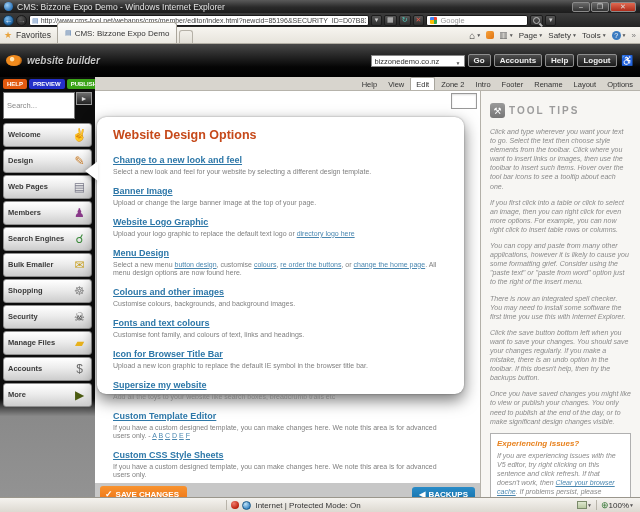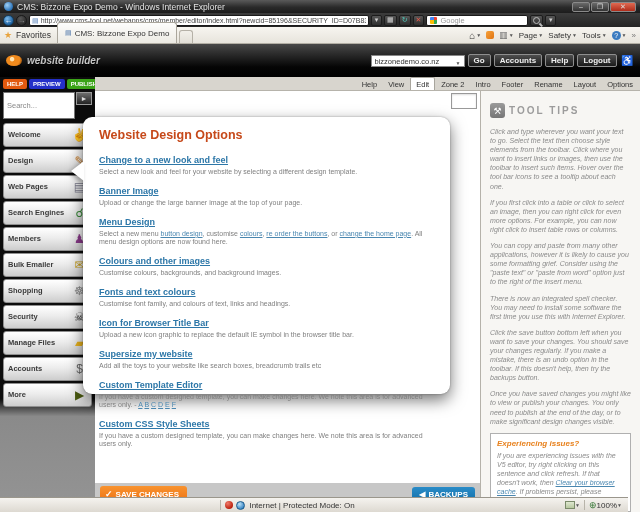--- a/index.html
+++ b/index.html
@@ -98,31 +98,31 @@
   .tt-head { display:flex; align-items:center; gap:4px; margin:2px 0 9px; }
   .tt-logo { width:15px; height:15px; background:linear-gradient(180deg,#9a9a9a,#767676); border-radius:3px; color:#fff; font-size:9px; display:flex; align-items:center; justify-content:center; flex:none; }
   .tt-title { font-size:10px; font-weight:bold; color:#9c9c9c; letter-spacing:2px; }
   .tt-body { font-size:7px; font-style:italic; color:#8a8a8a; line-height:1.3; }
   .tt-body p { margin-bottom:7px; }
   .issues { background:#fff; border:1px solid #b0b0b0; padding:5px 6px 6px; margin-top:1px; }
   .issues-title { font-size:8px; font-weight:bold; font-style:italic; color:#e8821e; margin-bottom:3px; }
   .tt-link { color:#3f85b5; text-decoration:underline; cursor:pointer; }
 
   
-  .modal { position:absolute; left:83px; top:73px; width:367px; height:277px; background:#fff; border-radius:9px;
+  .modal { position:absolute; left:97px; top:73px; width:367px; height:277px; background:#fff; border-radius:9px;
     box-shadow:0 6px 16px rgba(0,0,0,.55), 0 0 2px rgba(0,0,0,.35); padding:11px 16px 8px; z-index:50; }
   .modal::before { content:""; position:absolute; left:-12px; top:44px; border-top:10px solid transparent; border-bottom:10px solid transparent; border-right:13px solid #fff; filter:drop-shadow(-2px 2px 2px rgba(0,0,0,.3)); }
   .modal-title { font-size:12.5px; font-weight:bold; color:#c6491a; margin-bottom:7px; }
   .option { margin-bottom:3.5px; }
   .option-link { font-size:9px; font-weight:bold; color:#2d77a8; text-decoration:underline; cursor:pointer; display:inline-block; }
   .option-desc { font-size:7px; color:#808080; line-height:1.2; margin-top:1px; }
   .inline-link { color:#4a87b0; text-decoration:underline; cursor:pointer; }
 
   
-  .statusbar { position:absolute; left:0; right:12px; bottom:0; height:15px; background:linear-gradient(180deg,#f5f3ef,#ddd9d1);
+  .statusbar { position:absolute; left:0; right:0; bottom:0; height:15px; background:linear-gradient(180deg,#f5f3ef,#ddd9d1);
     border-top:1px solid #9a968c; display:flex; align-items:center; font-size:8px; color:#333; padding:0 6px; }
   .sb-sep { width:1px; height:10px; background:#b8b4aa; margin:0 4px; }
   .sb-spacer { flex:1; }
   .red-ico { width:8px; height:8px; border-radius:50%; background:radial-gradient(circle at 35% 30%, #f07a6a, #b81c08 75%); margin-right:3px; }
   .globe-ico { width:9px; height:9px; border-radius:50%; background:radial-gradient(circle at 35% 30%, #bfe3f7, #2f7fc1 80%); border:1px solid #1a5a8a; margin-right:4px; }
   .frame-ico { width:10px; height:8px; border:1px solid #7a8a6a; background:linear-gradient(180deg,#dfe8d0,#b8c8a0); }
   .zoomplus { color:#3a7a3a; font-size:9px; }
 </style>
 </head>
 <body>
@@ -248,26 +248,26 @@
             </div>
             <div class="side-item active">
               <span class="side-label">Design</span>
               <span class="side-icon" style="color: rgb(200, 120, 32);">✎</span>
             </div>
             <div class="side-item">
               <span class="side-label">Web Pages</span>
               <span class="side-icon" style="color: rgb(122, 122, 138);">▤</span>
             </div>
             <div class="side-item">
+              <span class="side-label">Members</span>
+              <span class="side-icon" style="color: rgb(138, 58, 138);">♟</span>
+            </div>
+            <div class="side-item">
               <span class="side-label">Search Engines</span>
               <span class="side-icon" style="color: rgb(58, 138, 58);">☌</span>
-            </div>
-            <div class="side-item">
-              <span class="side-label">Members</span>
-              <span class="side-icon" style="color: rgb(138, 58, 138);">♟</span>
             </div>
             <div class="side-item">
               <span class="side-label">Bulk Emailer</span>
               <span class="side-icon" style="color: rgb(200, 160, 32);">✉</span>
             </div>
             <div class="side-item">
               <span class="side-label">Shopping</span>
               <span class="side-icon" style="color: rgb(138, 138, 138);">☸</span>
             </div>
             <div class="side-item">
@@ -336,20 +336,21 @@
           </div>
         </div>
       </div>
     </div>
 
     <div class="modal">
       <div class="modal-title">Website Design Options</div>
       <div id="modal-options">
           <div class="option"><span class="option-link">Change to a new look and feel</span><div class="option-desc">Select a new look and feel for your website by selecting a different design template.</div></div>
           <div class="option"><span class="option-link">Banner Image</span><div class="option-desc">Upload or change the large banner image at the top of your page.</div></div>
+          <div class="option"><span class="option-link">Website Logo Graphic</span><div class="option-desc">Upload your logo graphic to replace the default text logo or <span class="inline-link tt-link">directory logo here</span></div></div>
           <div class="option"><span class="option-link">Menu Design</span><div class="option-desc">Select a new menu <span class="inline-link tt-link">button design</span>, customise <span class="inline-link tt-link">colours</span>, <span class="inline-link tt-link">re order the buttons</span>, or <span class="inline-link tt-link">change the home page</span>. All menu design options are now found here.</div></div>
           <div class="option"><span class="option-link">Colours and other images</span><div class="option-desc">Customise colours, backgrounds, and background images.</div></div>
           <div class="option"><span class="option-link">Fonts and text colours</span><div class="option-desc">Customise font family, and colours of text, links and headings.</div></div>
           <div class="option"><span class="option-link">Icon for Browser Title Bar</span><div class="option-desc">Upload a new icon graphic to replace the default IE symbol in the browser title bar.</div></div>
           <div class="option"><span class="option-link">Supersize my website</span><div class="option-desc">Add all the toys to your website like search boxes, breadcrumb trails etc</div></div>
           <div class="option"><span class="option-link">Custom Template Editor</span><div class="option-desc">If you have a custom designed template, you can make changes here. We note this area is for advanced users only. - <span class="inline-link tt-link">A</span> <span class="inline-link tt-link">B</span> <span class="inline-link tt-link">C</span> <span class="inline-link tt-link">D</span> <span class="inline-link tt-link">E</span> <span class="inline-link tt-link">F</span></div></div>
           <div class="option"><span class="option-link">Custom CSS Style Sheets</span><div class="option-desc">If you have a custom designed template, you can make changes here. We note this area is for advanced users only.</div></div>
         </div>
     </div>
   </div>

